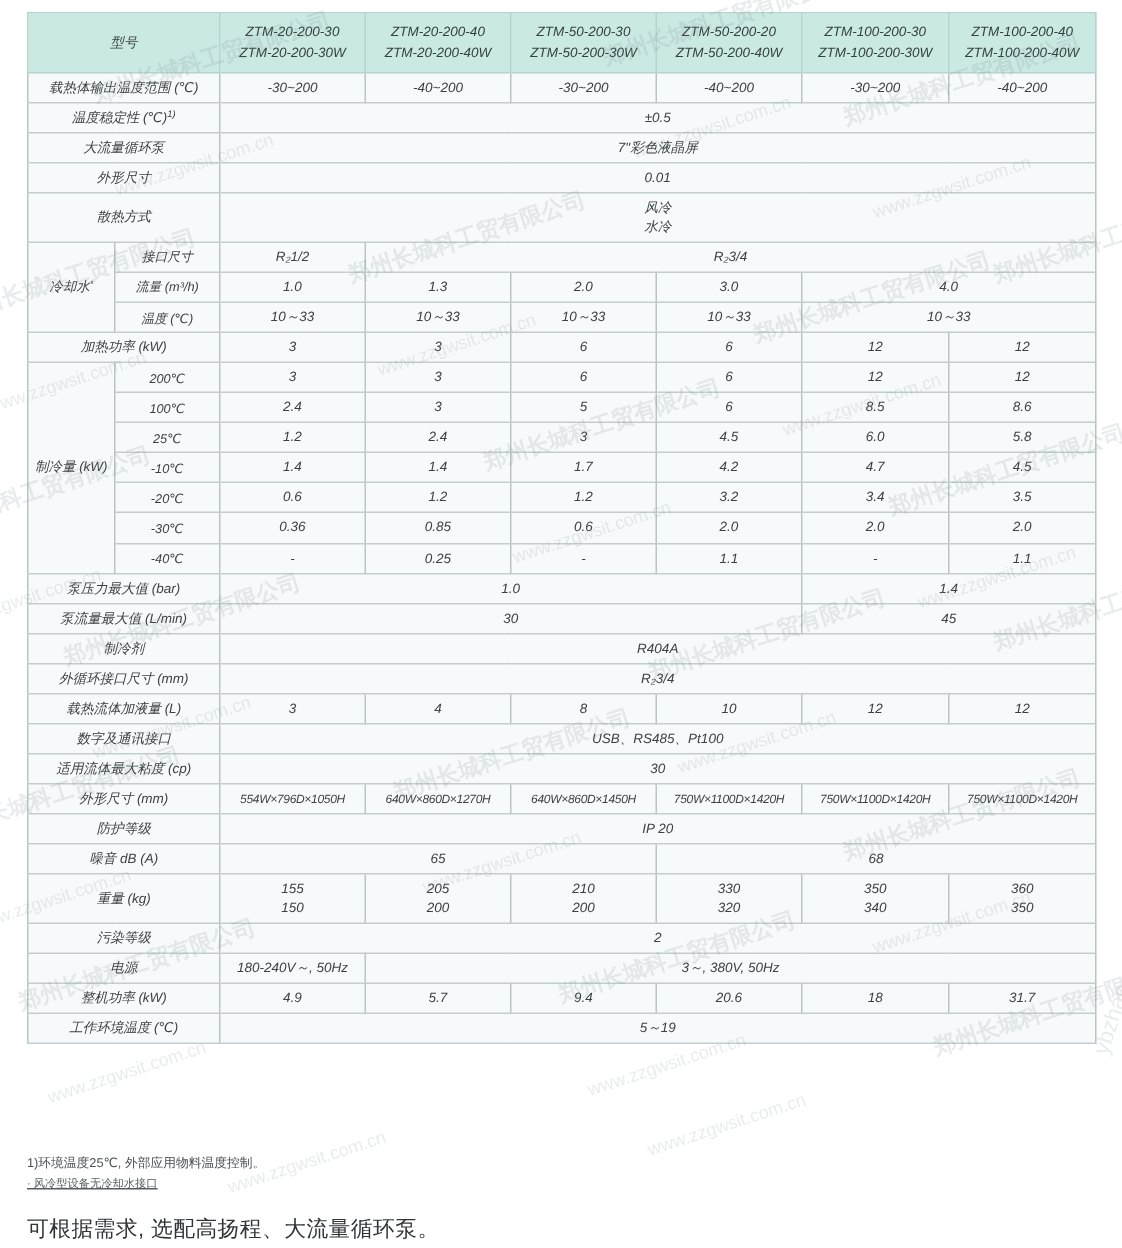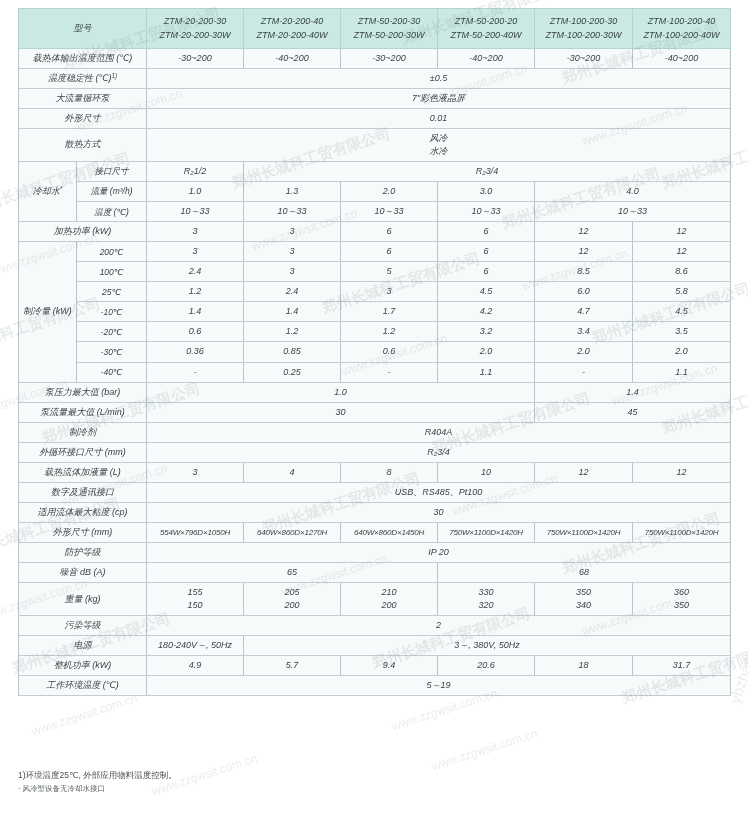--- a/index.html
+++ b/index.html
@@ -106,20 +106,21 @@
     font-size: 8.5px;
     color: #4a5053;
     margin-bottom: 3px;
     line-height: 1.3;
   }
   .note2 {
     font-size: 7.5px;
     color: #565c5f;
     margin-bottom: 17px;
     line-height: 1.3;
+    text-decoration: underline;
   }
   .note-big {
     font-size: 14.5px;
     color: #2f3436;
     letter-spacing: 0.3px;
     line-height: 1.3;
   }
 </style>
 </head>
 <body>
@@ -458,13 +459,14 @@
       <td colspan="6" class="val">5～19</td>
     </tr>
 
   </tbody>
 </table>
 </div>
 
 <div id="notes">
   <div class="note1">1)环境温度25℃, 外部应用物料温度控制。</div>
   <div class="note2">· 风冷型设备无冷却水接口</div>
+  <div class="note-big">可根据需求, 选配高扬程、大流量循环泵。</div>
 </div>
 
 </body></html>

